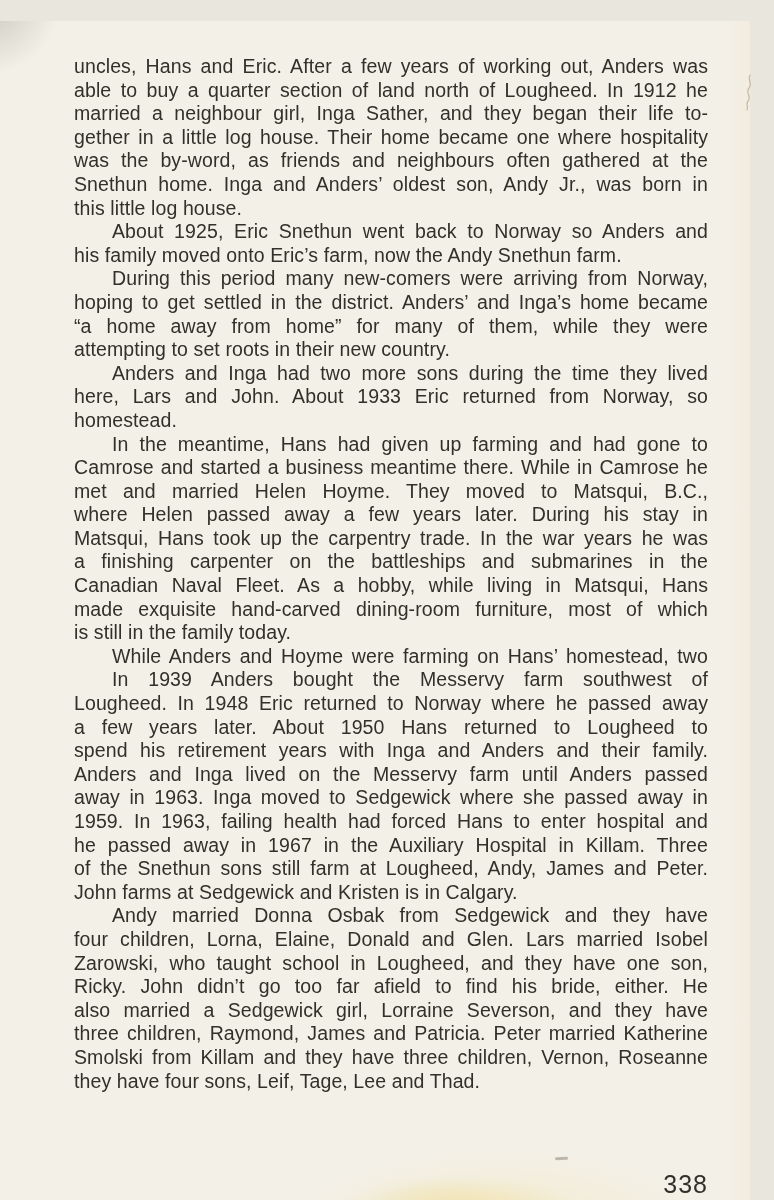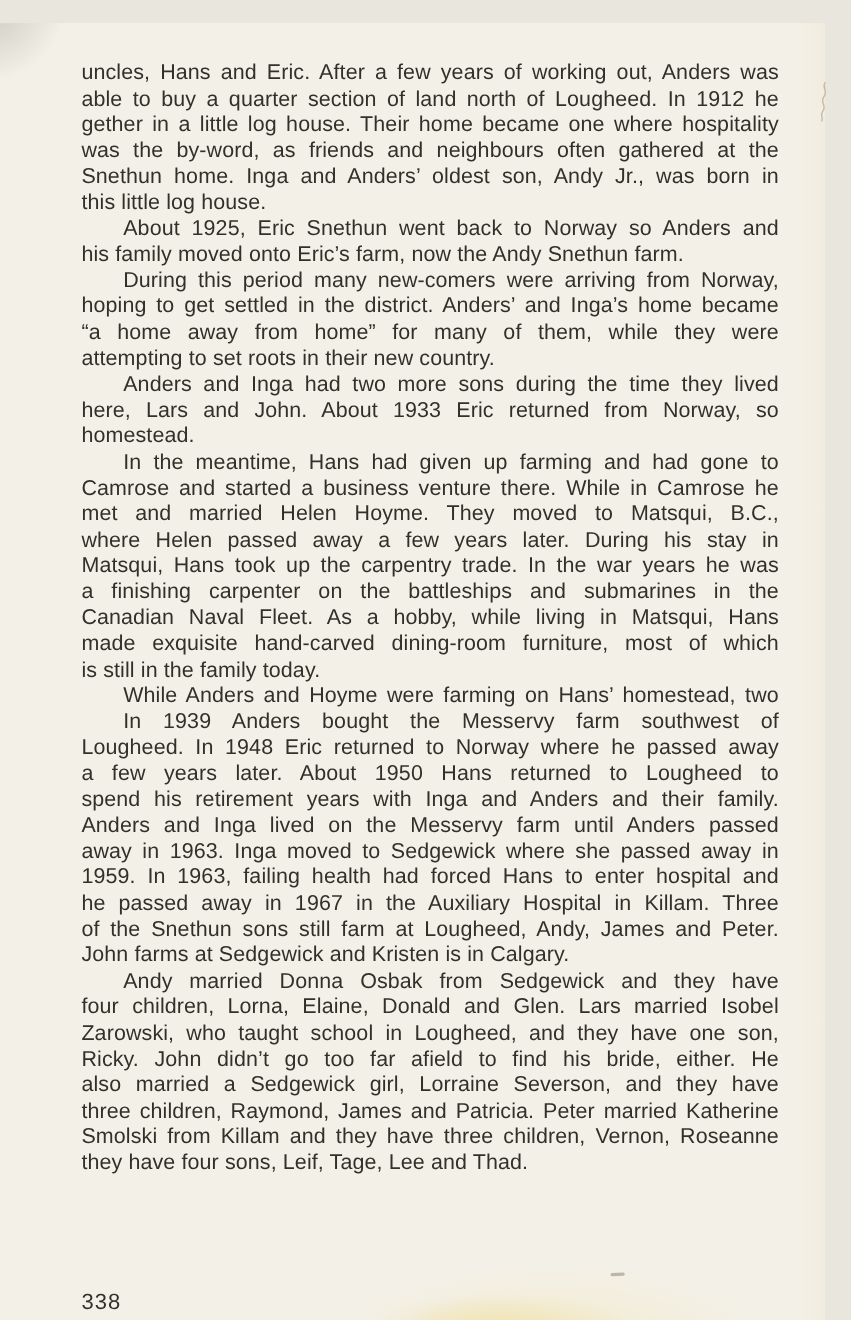--- a/index.html
+++ b/index.html
@@ -43,22 +43,22 @@
     white-space: normal;
     letter-spacing: 0.1px;
   }
   .text-line.indent { text-indent: 38px; }
   .text-line.para-end { text-align-last: left; }
   .page-number {
     position: absolute;
     left: 74px;
     top: 1150px;
     width: 634px;
-    text-align: left;
-    font-size: 20px;
+    text-align: right;
+    font-size: 25px;
     line-height: 26px;
     letter-spacing: 1px;
   }
   .squiggle {
     position: absolute;
     left: 740px;
     top: 52px;
     width: 16px;
     height: 38px;
   }
@@ -75,35 +75,36 @@
   }
 </style>
 </head>
 <body>
 
 <div class="page">
 
   <div class="text-block">
       <div class="text-line">uncles, Hans and Eric. After a few years of working out, Anders was</div>
       <div class="text-line">able to buy a quarter section of land north of Lougheed. In 1912 he</div>
+      <div class="text-line">married a neighbour girl, Inga Sather, and they began their life to-</div>
       <div class="text-line">gether in a little log house. Their home became one where hospitality</div>
       <div class="text-line">was the by-word, as friends and neighbours often gathered at the</div>
       <div class="text-line">Snethun home. Inga and Anders’ oldest son, Andy Jr., was born in</div>
       <div class="text-line para-end">this little log house.</div>
       <div class="text-line indent">About 1925, Eric Snethun went back to Norway so Anders and</div>
       <div class="text-line para-end">his family moved onto Eric’s farm, now the Andy Snethun farm.</div>
       <div class="text-line indent">During this period many new-comers were arriving from Norway,</div>
       <div class="text-line">hoping to get settled in the district. Anders’ and Inga’s home became</div>
       <div class="text-line">“a home away from home” for many of them, while they were</div>
       <div class="text-line para-end">attempting to set roots in their new country.</div>
       <div class="text-line indent">Anders and Inga had two more sons during the time they lived</div>
       <div class="text-line">here, Lars and John. About 1933 Eric returned from Norway, so</div>
       <div class="text-line para-end">homestead.</div>
       <div class="text-line indent">In the meantime, Hans had given up farming and had gone to</div>
-      <div class="text-line">Camrose and started a business venture there. While in Camrose he</div>
+      <div class="text-line">Camrose and started a business meantime there. While in Camrose he</div>
       <div class="text-line">met and married Helen Hoyme. They moved to Matsqui, B.C.,</div>
       <div class="text-line">where Helen passed away a few years later. During his stay in</div>
       <div class="text-line">Matsqui, Hans took up the carpentry trade. In the war years he was</div>
       <div class="text-line">a finishing carpenter on the battleships and submarines in the</div>
       <div class="text-line">Canadian Naval Fleet. As a hobby, while living in Matsqui, Hans</div>
       <div class="text-line">made exquisite hand-carved dining-room furniture, most of which</div>
       <div class="text-line para-end">is still in the family today.</div>
       <div class="text-line indent">While Anders and Hoyme were farming on Hans’ homestead, two</div>
       <div class="text-line indent">In 1939 Anders bought the Messervy farm southwest of</div>
       <div class="text-line">Lougheed. In 1948 Eric returned to Norway where he passed away</div>

